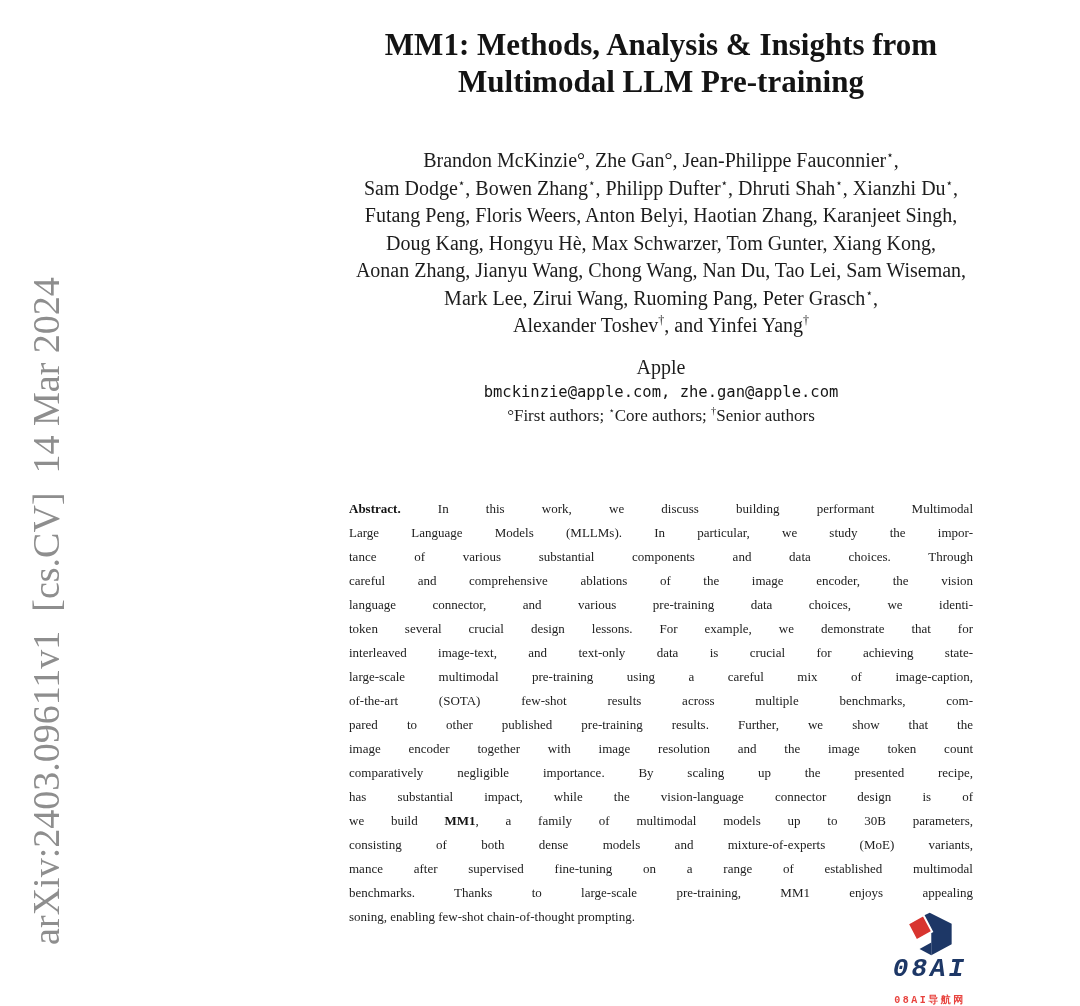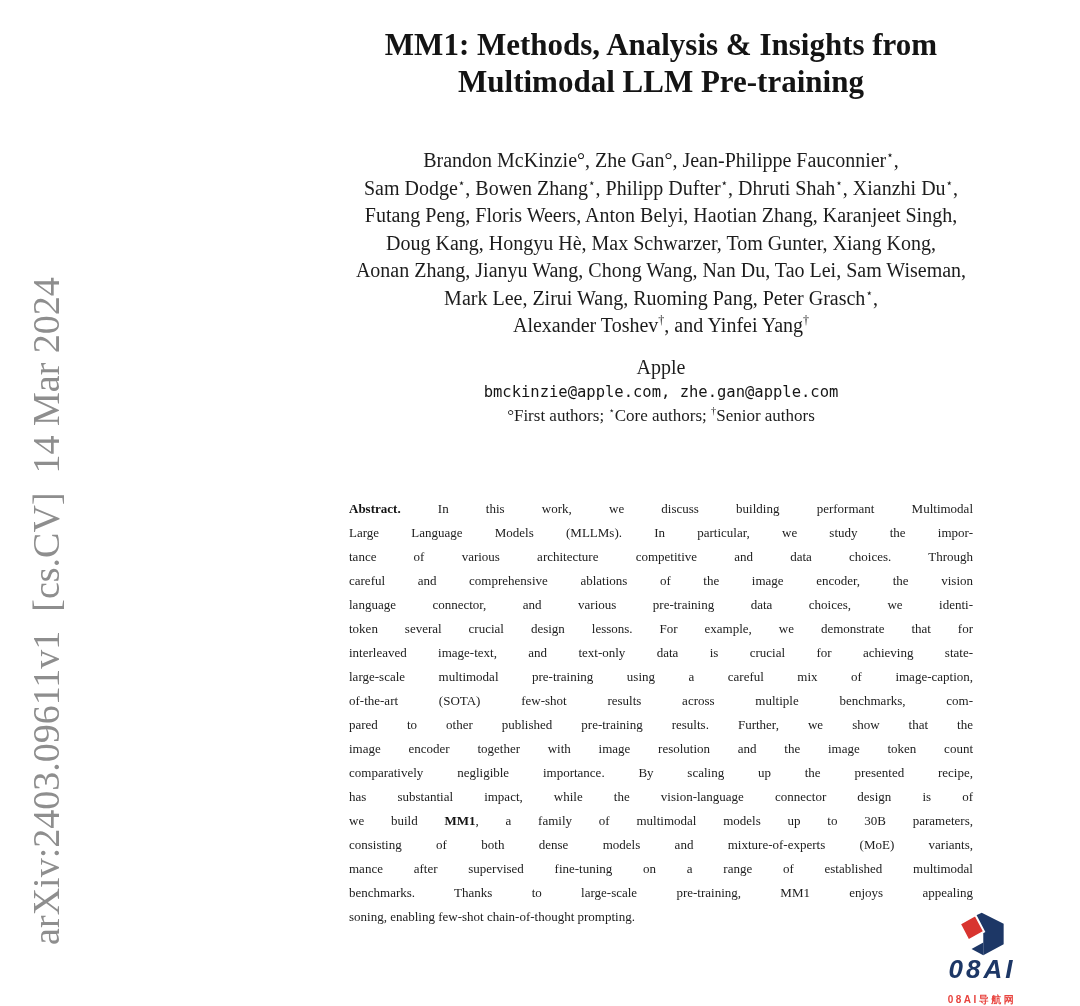--- a/index.html
+++ b/index.html
@@ -76,25 +76,25 @@
     line-height: 24px;
     color: #212121;
   }
   .abs-line.just { text-align: justify; text-align-last: justify; }
   .abs-line.wide { word-spacing: 5px; }
   .abs-line b { font-weight: bold; color: #141414; }
 
   
   .watermark {
     position: absolute;
-    left: 912px;
+    left: 860px;
     top: 912px;
     width: 140px;
     text-align: center;
-    font-family: Liberation Sans, sans-serif;
+    font-family: Liberation Mono, monospace;
   }
   .cube { display: block; margin: 0 auto; width: 47px; height: 44px; }
   .brand {
     font-size: 26px;
     font-weight: bold;
     font-style: italic;
     letter-spacing: 3px;
     line-height: 26px;
     margin-top: 0px;
   }
@@ -131,21 +131,21 @@
 
     <div class="affiliation">Apple</div>
 
     <div class="emails">bmckinzie@apple.com, zhe.gan@apple.com</div>
 
     <div class="note">°First authors; <sup>⋆</sup>Core authors; <sup>†</sup>Senior authors</div>
 
     <div class="abstract">
         <div class="abs-line just"><b>Abstract.</b><span> In this work, we discuss building performant Multimodal</span></div>
         <div class="abs-line just"><span>Large Language Models (MLLMs). In particular, we study the impor-</span></div>
-        <div class="abs-line just"><span>tance of various architecture competitive and data choices. Through</span></div>
+        <div class="abs-line just"><span>tance of various substantial components and data choices. Through</span></div>
         <div class="abs-line just"><span>careful and comprehensive ablations of the image encoder, the vision</span></div>
         <div class="abs-line just"><span>language connector, and various pre-training data choices, we identi-</span></div>
         <div class="abs-line just"><span>token several crucial design lessons. For example, we demonstrate that for</span></div>
         <div class="abs-line just"><span>interleaved image-text, and text-only data is crucial for achieving state-</span></div>
         <div class="abs-line just"><span>large-scale multimodal pre-training using a careful mix of image-caption,</span></div>
         <div class="abs-line just"><span>of-the-art (SOTA) few-shot results across multiple benchmarks, com-</span></div>
         <div class="abs-line just"><span>pared to other published pre-training results. Further, we show that the</span></div>
         <div class="abs-line just"><span>image encoder together with image resolution and the image token count</span></div>
         <div class="abs-line just"><span>comparatively negligible importance. By scaling up the presented recipe,</span></div>
         <div class="abs-line just"><span>has substantial impact, while the vision-language connector design is of</span></div>

